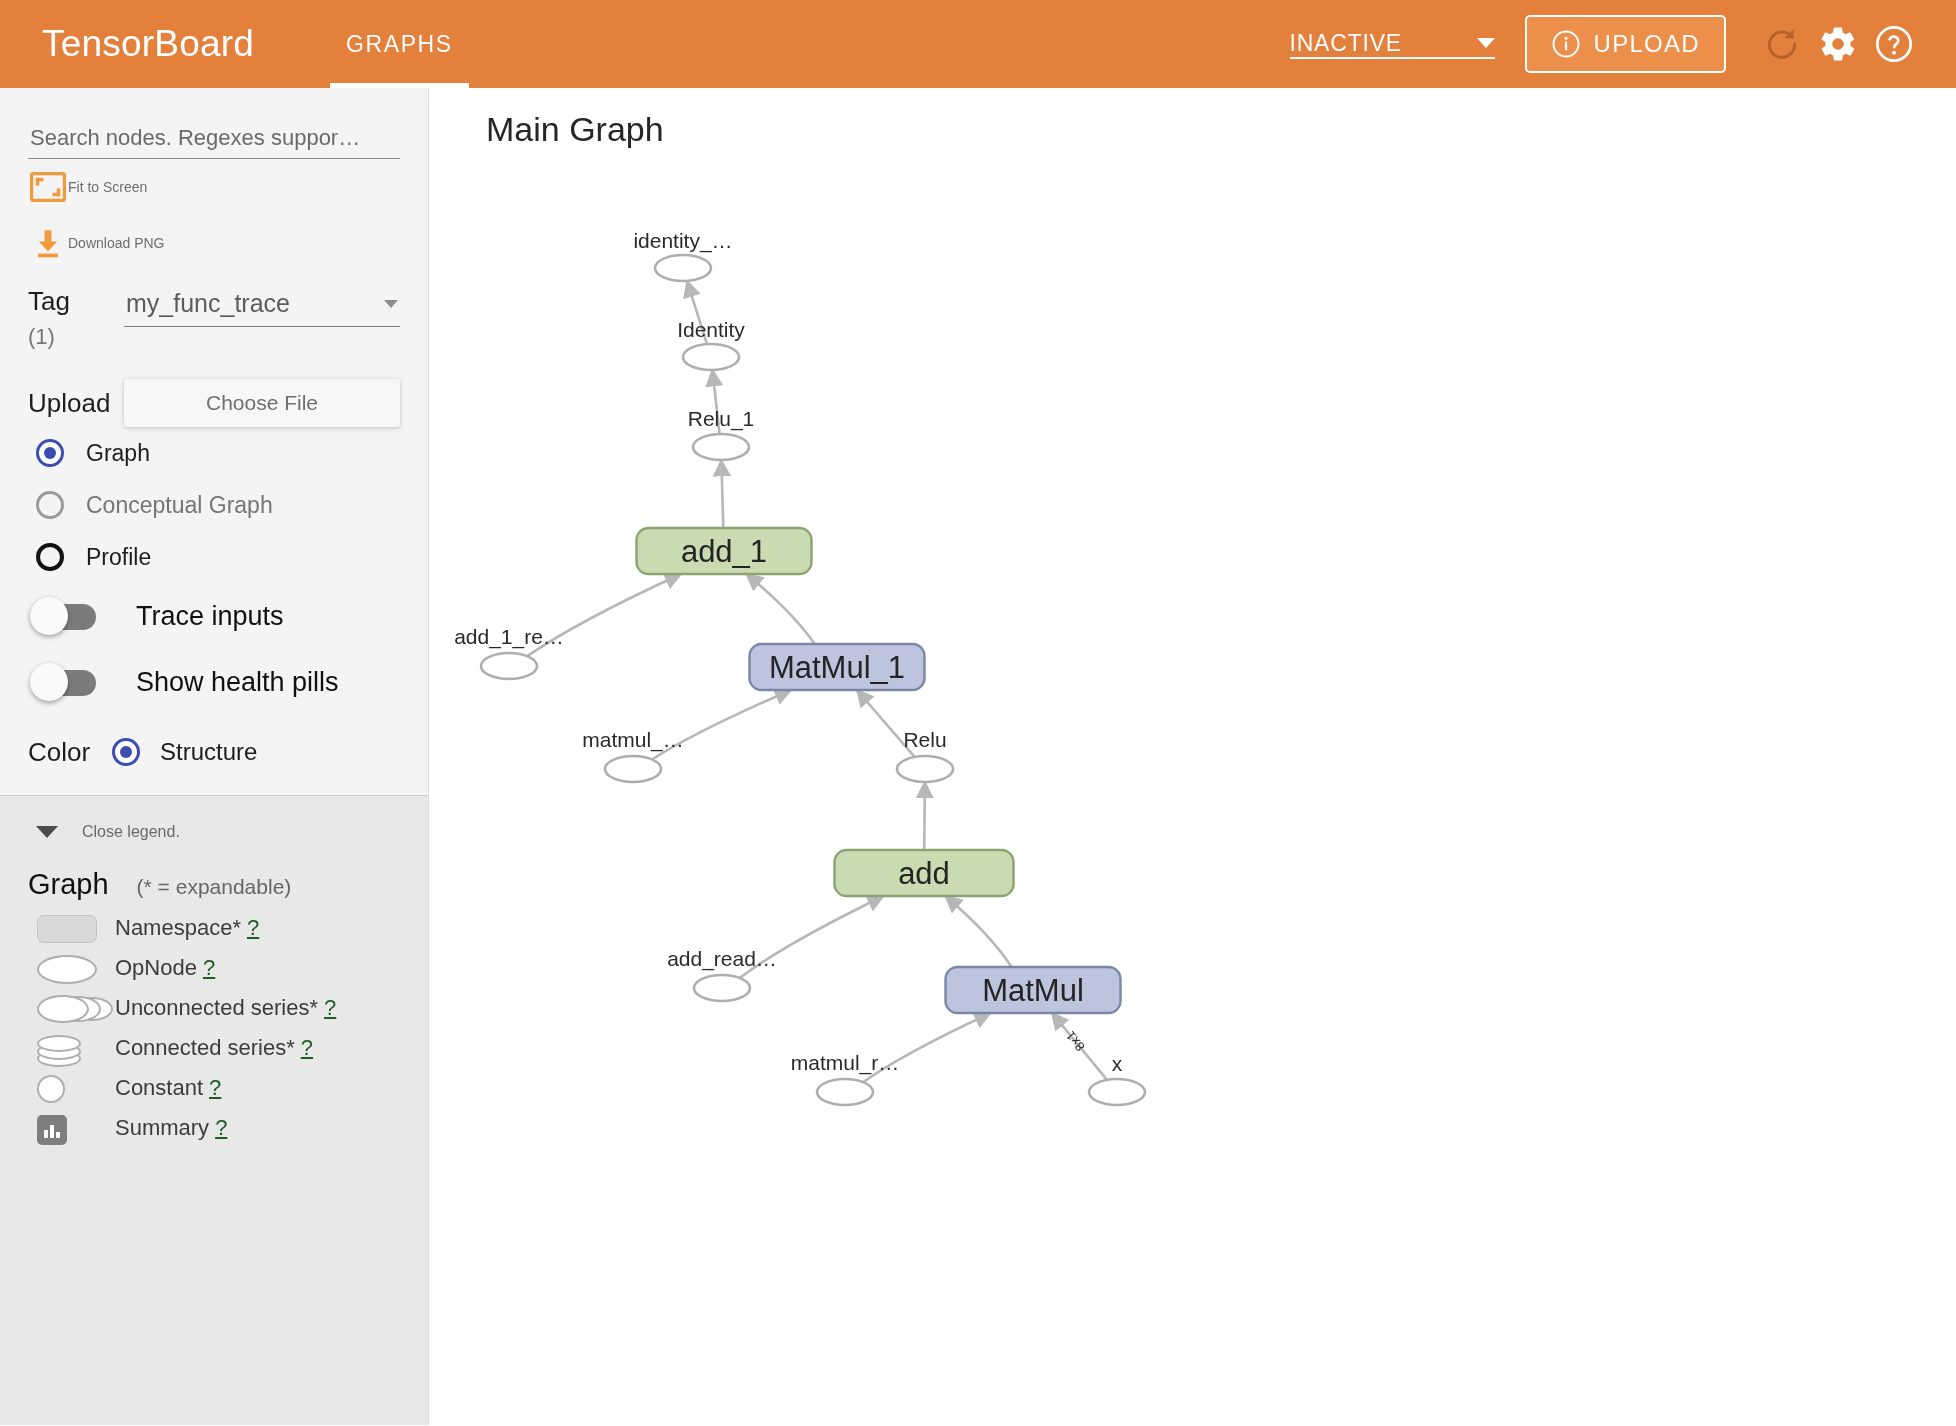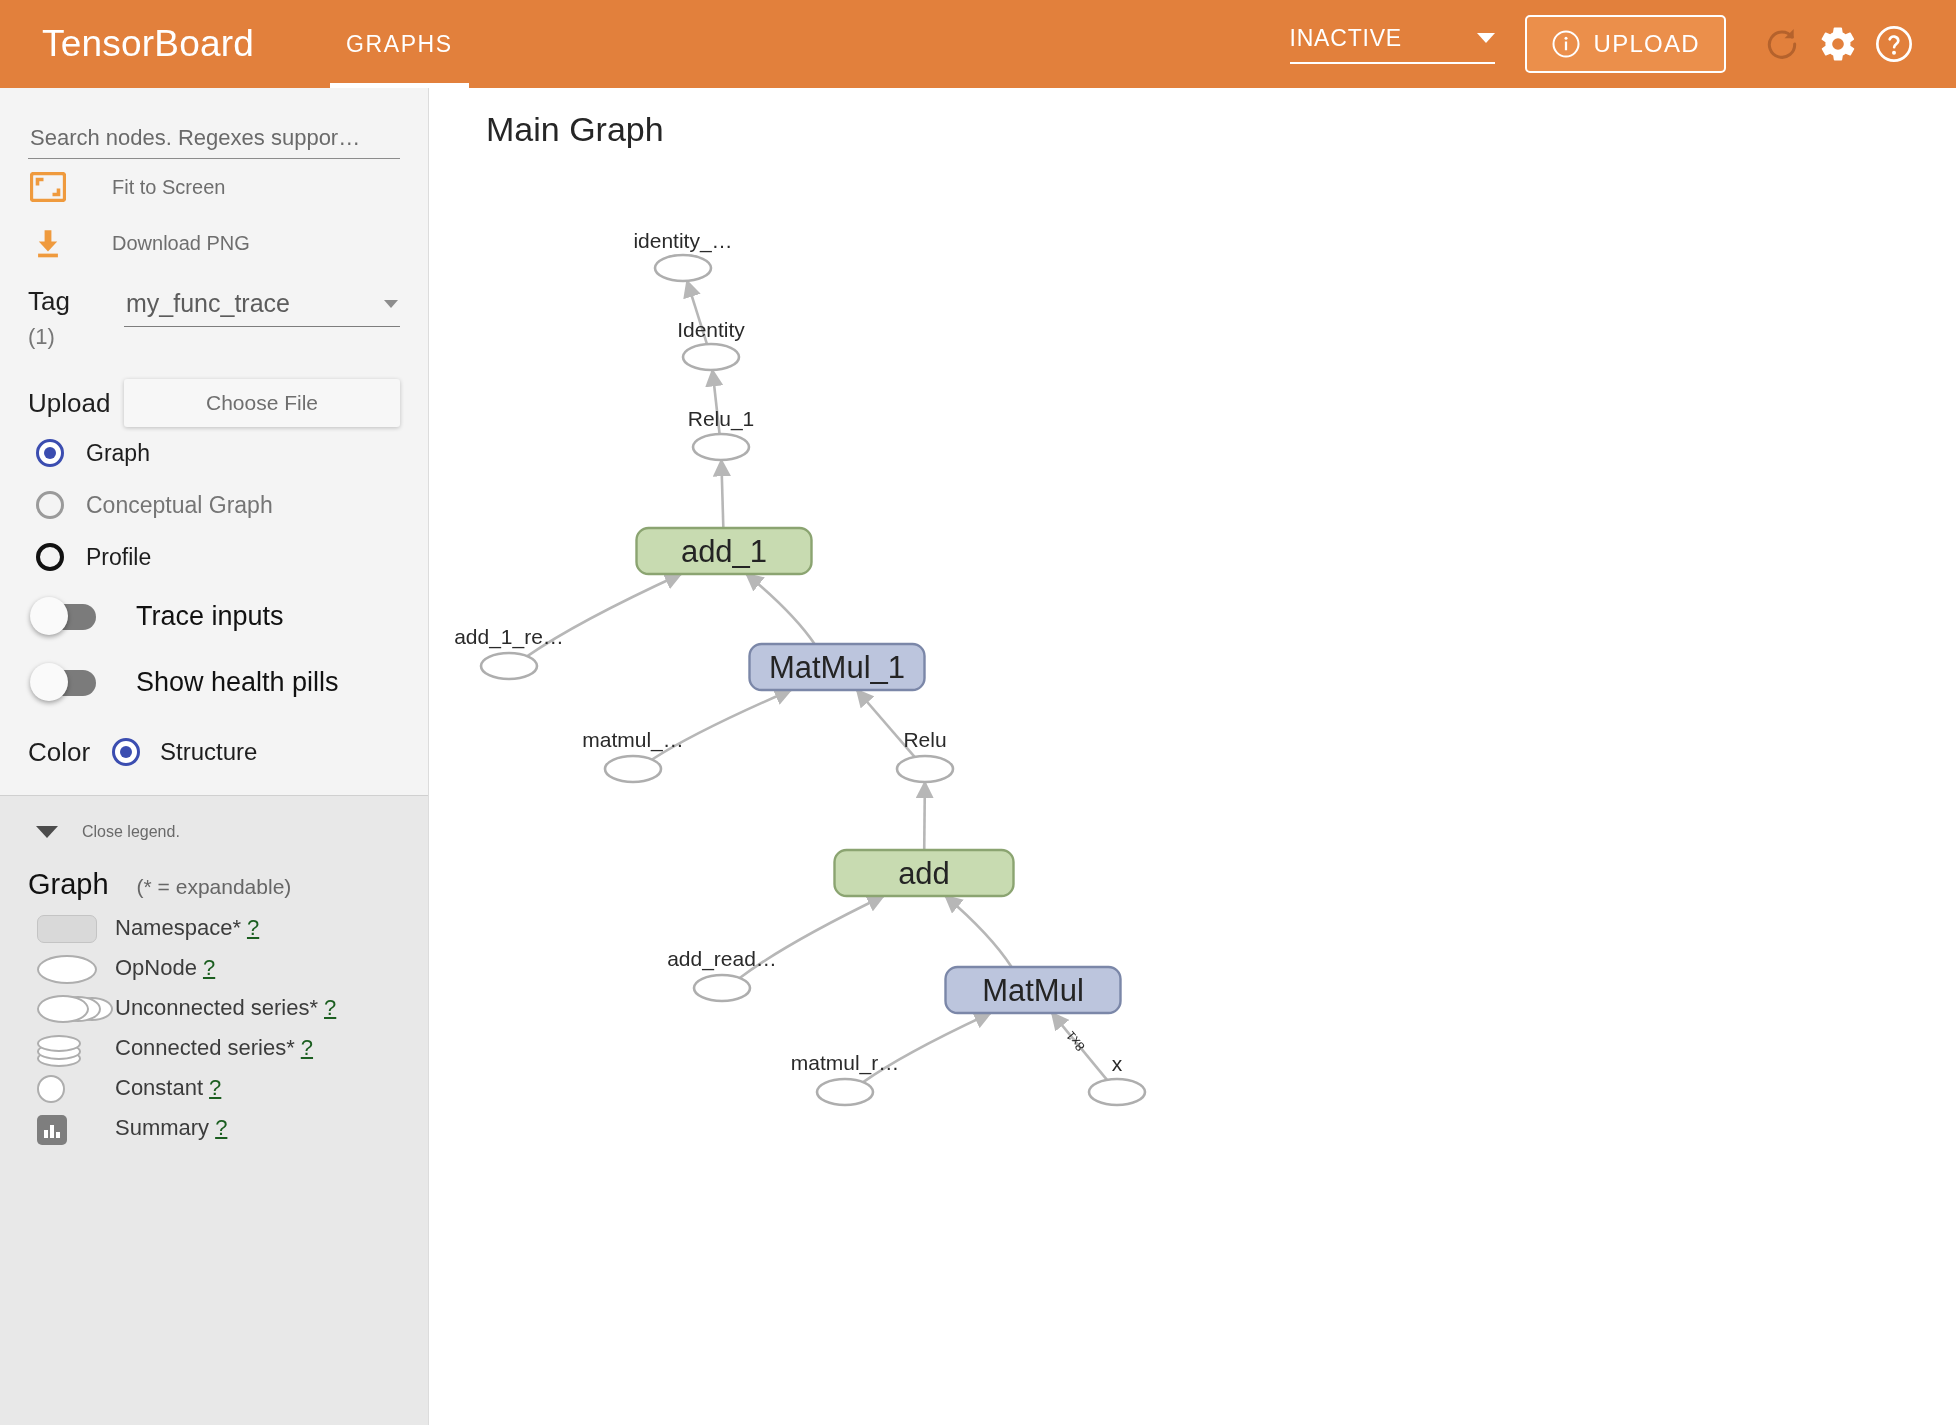--- a/index.html
+++ b/index.html
@@ -57,21 +57,21 @@
     align-items: center;
     padding-right: 34px;
     gap: 0px;
   }
   #run-select {
     display: flex;
     align-items: center;
     justify-content: space-between;
     width: 205px;
     border-bottom: 2px solid #ffffff;
-    padding-bottom: 10px;
+    padding-bottom: 0;
     margin-right: 30px;
     cursor: pointer;
   }
   #run-select .val {
     color: #ffffff;
     font-size: 23px;
     letter-spacing: 0.8px;
   }
   .caret-down {
     width: 0; height: 0;
@@ -127,23 +127,22 @@
   #search-input::placeholder { color: #6a6a6a; opacity: 1; }
 
   .action-row {
     display: flex;
     align-items: center;
     height: 56px;
     margin-left: 28px;
     cursor: pointer;
   }
   .action-row .lbl {
-    font-size: 20px;
+    font-size: 14px;
     color: #6e6e6e;
-    margin-left: 44px;
   }
   .act-icon { width: 40px; height: 40px; display:flex; align-items:center; justify-content:center; }
 
   .field-row {
     display: flex;
     align-items: flex-start;
     margin: 14px 28px 0 28px;
   }
   .field-label {
     width: 96px;

